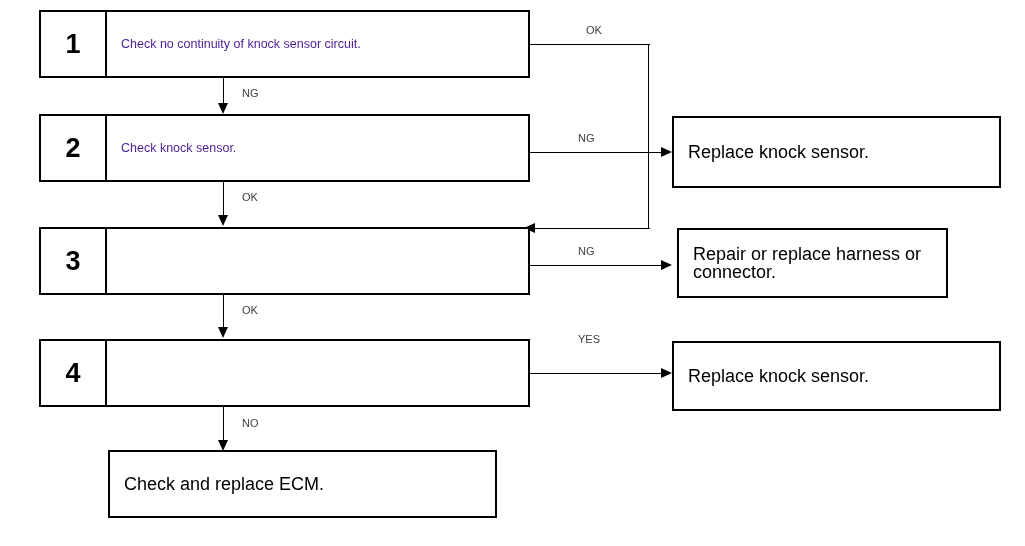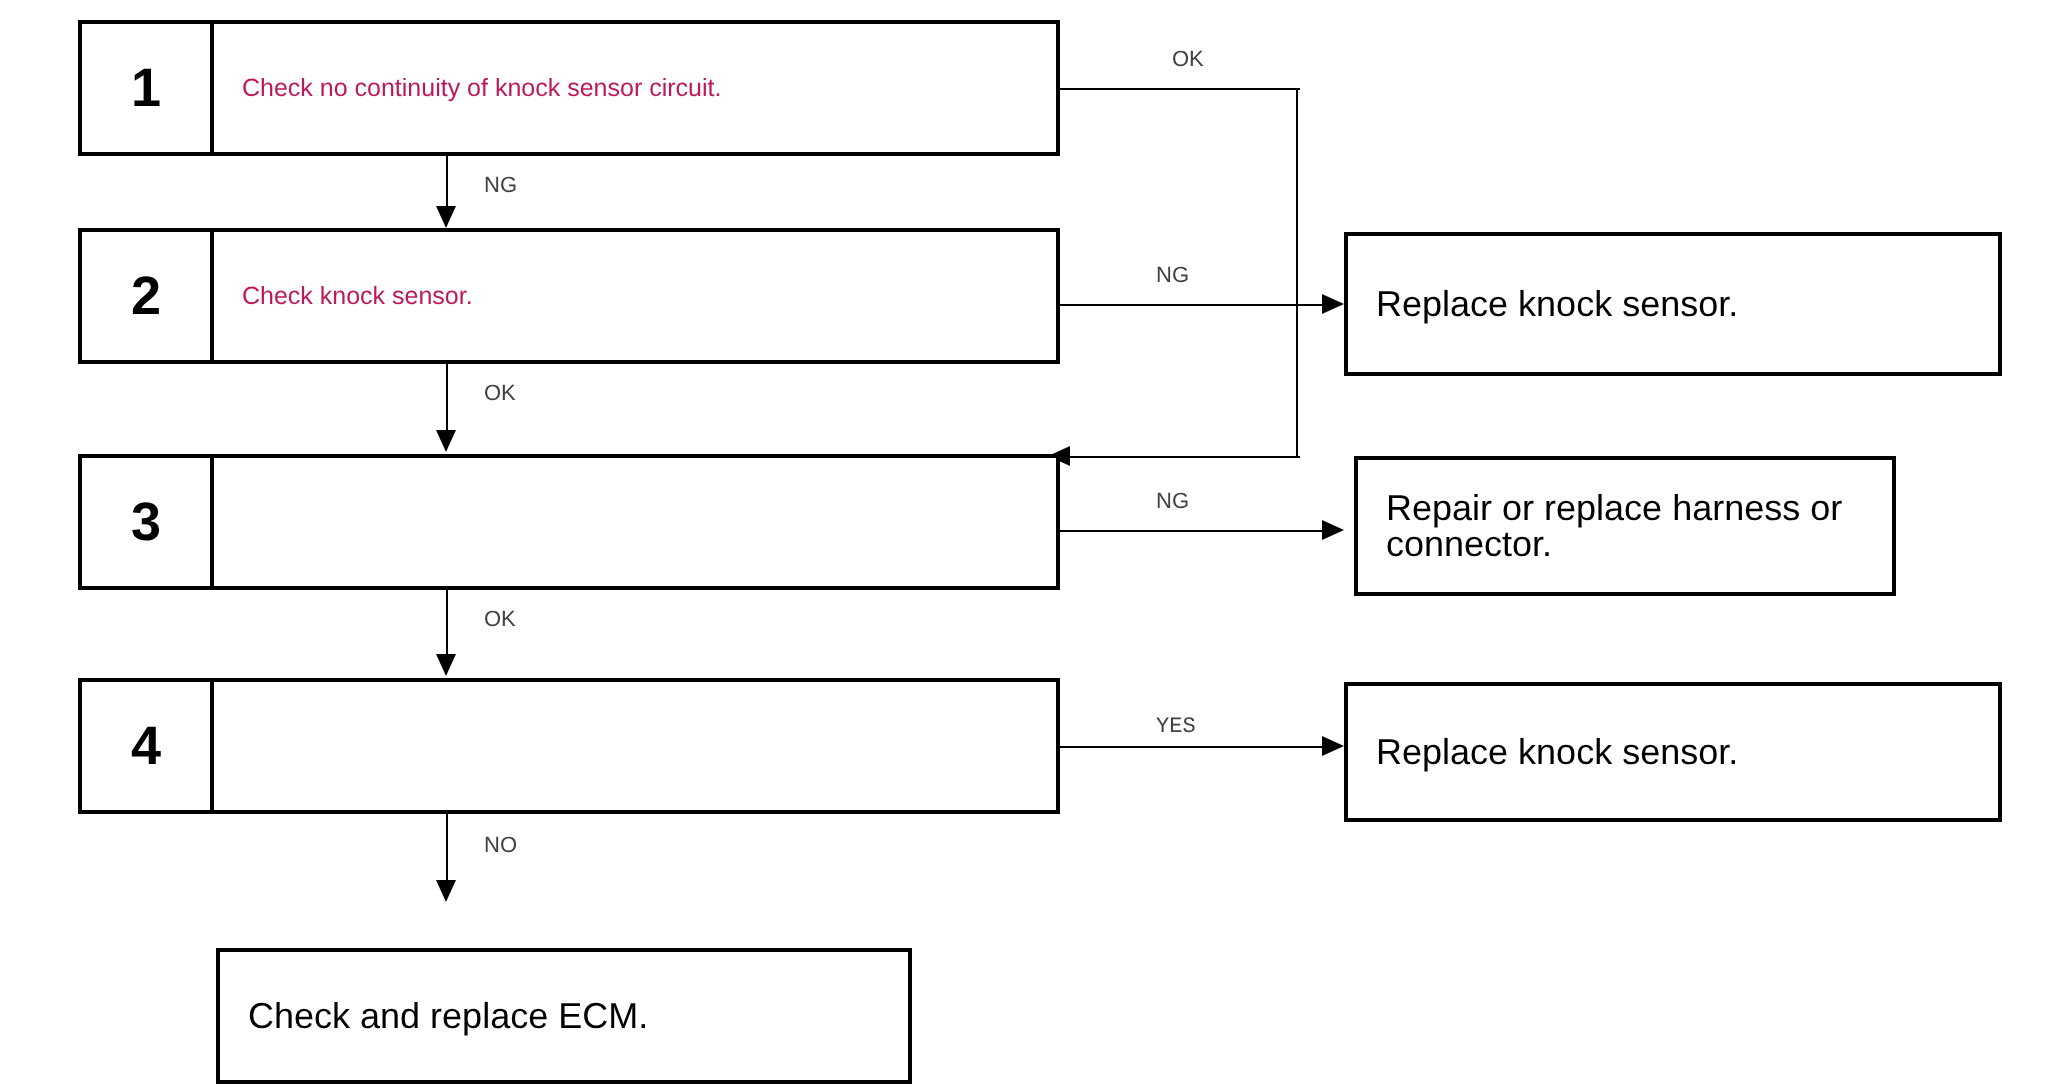--- a/index.html
+++ b/index.html
@@ -44,21 +44,21 @@
   }
   .step-text {
     box-sizing: border-box;
     flex: 1;
     display: flex;
     align-items: center;
     padding-left: 14px;
     padding-right: 8px;
     font-size: 12.5px;
     line-height: 18px;
-    color: #be185d;
+    color: #4c1d95;
   }
   .plain-box {
     box-sizing: border-box;
     display: flex;
     align-items: center;
     padding-left: 14px;
     padding-right: 8px;
     font-size: 18px;
     line-height: 18px;
     color: #000000;
@@ -162,27 +162,27 @@
       <span>connector.</span>
     </span>
   </div>
 
   <div class="box step-box" style="left:39px; top:339px; width:491px; height:68px;">
     <div class="step-num">4</div>
   </div>
 
   <div class="hline" style="left:530px; top:373px; width:133px;"></div>
   <div class="arrow-right" style="left:661px; top:368px;"></div>
-  <div class="edge-label" style="left:578px; top:359px;font-family:Liberation Mono, monospace;">YES</div>
+  <div class="edge-label" style="left:578px; top:334px;">YES</div>
 
   <div class="vline" style="left:223px; top:407px; height:34px;"></div>
   <div class="arrow-down" style="left:218px; top:440px;"></div>
   <div class="edge-label" style="left:242px; top:418px;">NO</div>
 
   <div class="box plain-box" style="left:672px; top:341px; width:329px; height:70px;">
     <span>Replace knock sensor.</span>
   </div>
 
-  <div class="box plain-box" style="left:108px; top:474px; width:348px; height:68px;">
+  <div class="box plain-box" style="left:108px; top:450px; width:389px; height:68px;">
     <span>Check and replace ECM.</span>
   </div>
 
 </div>
 
 </body></html>

